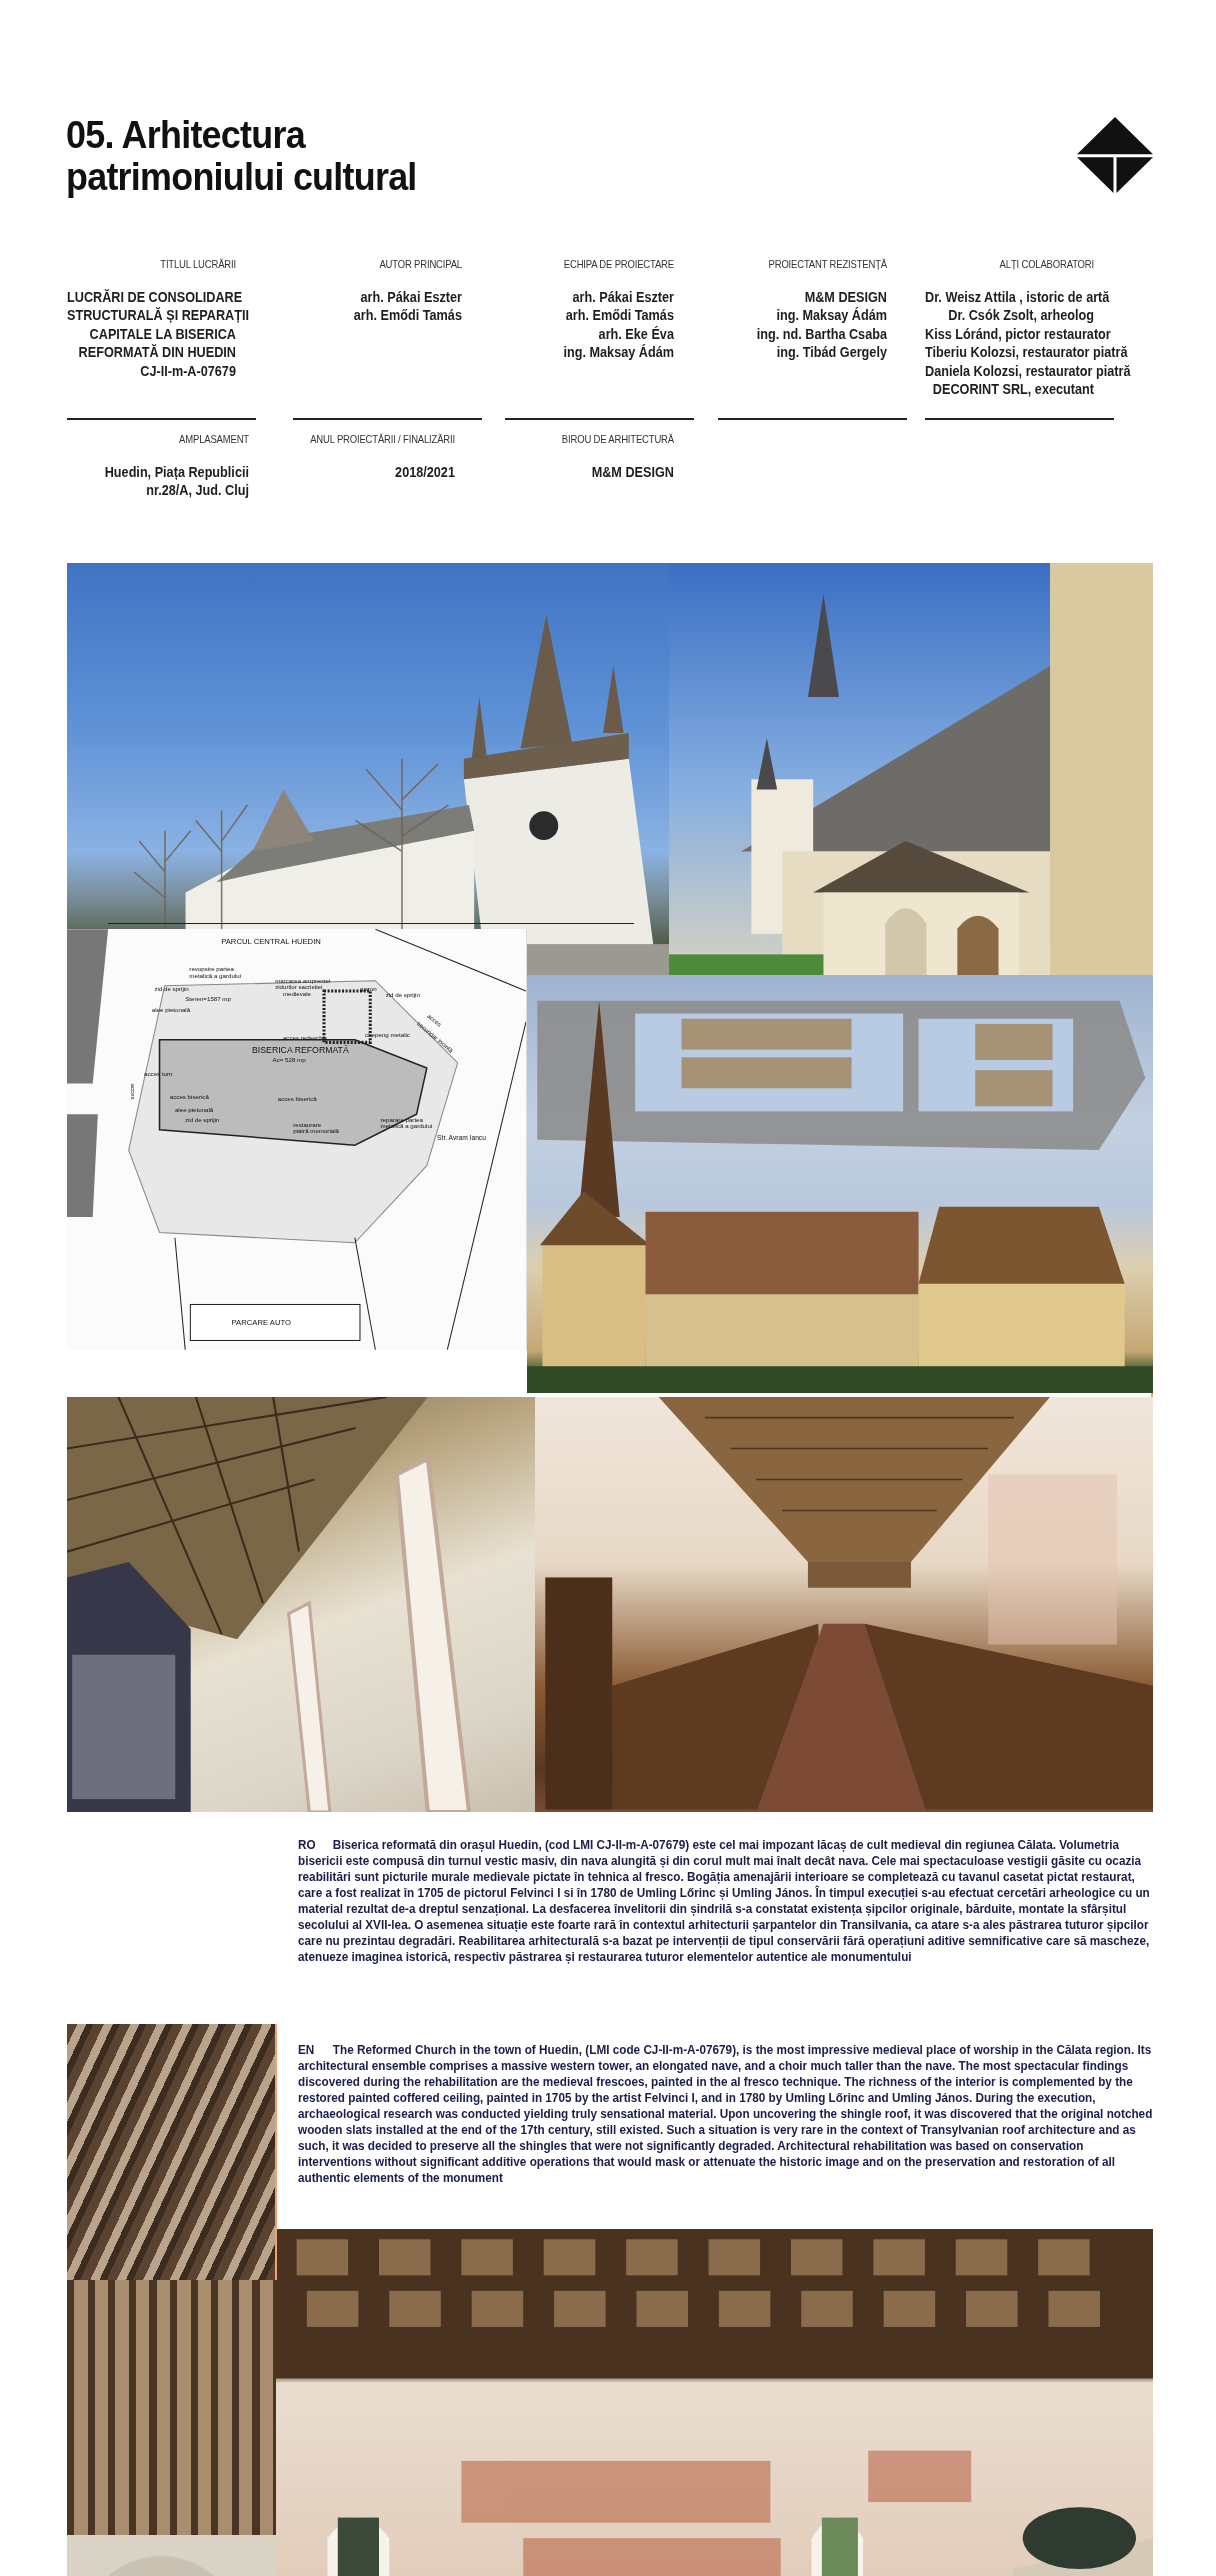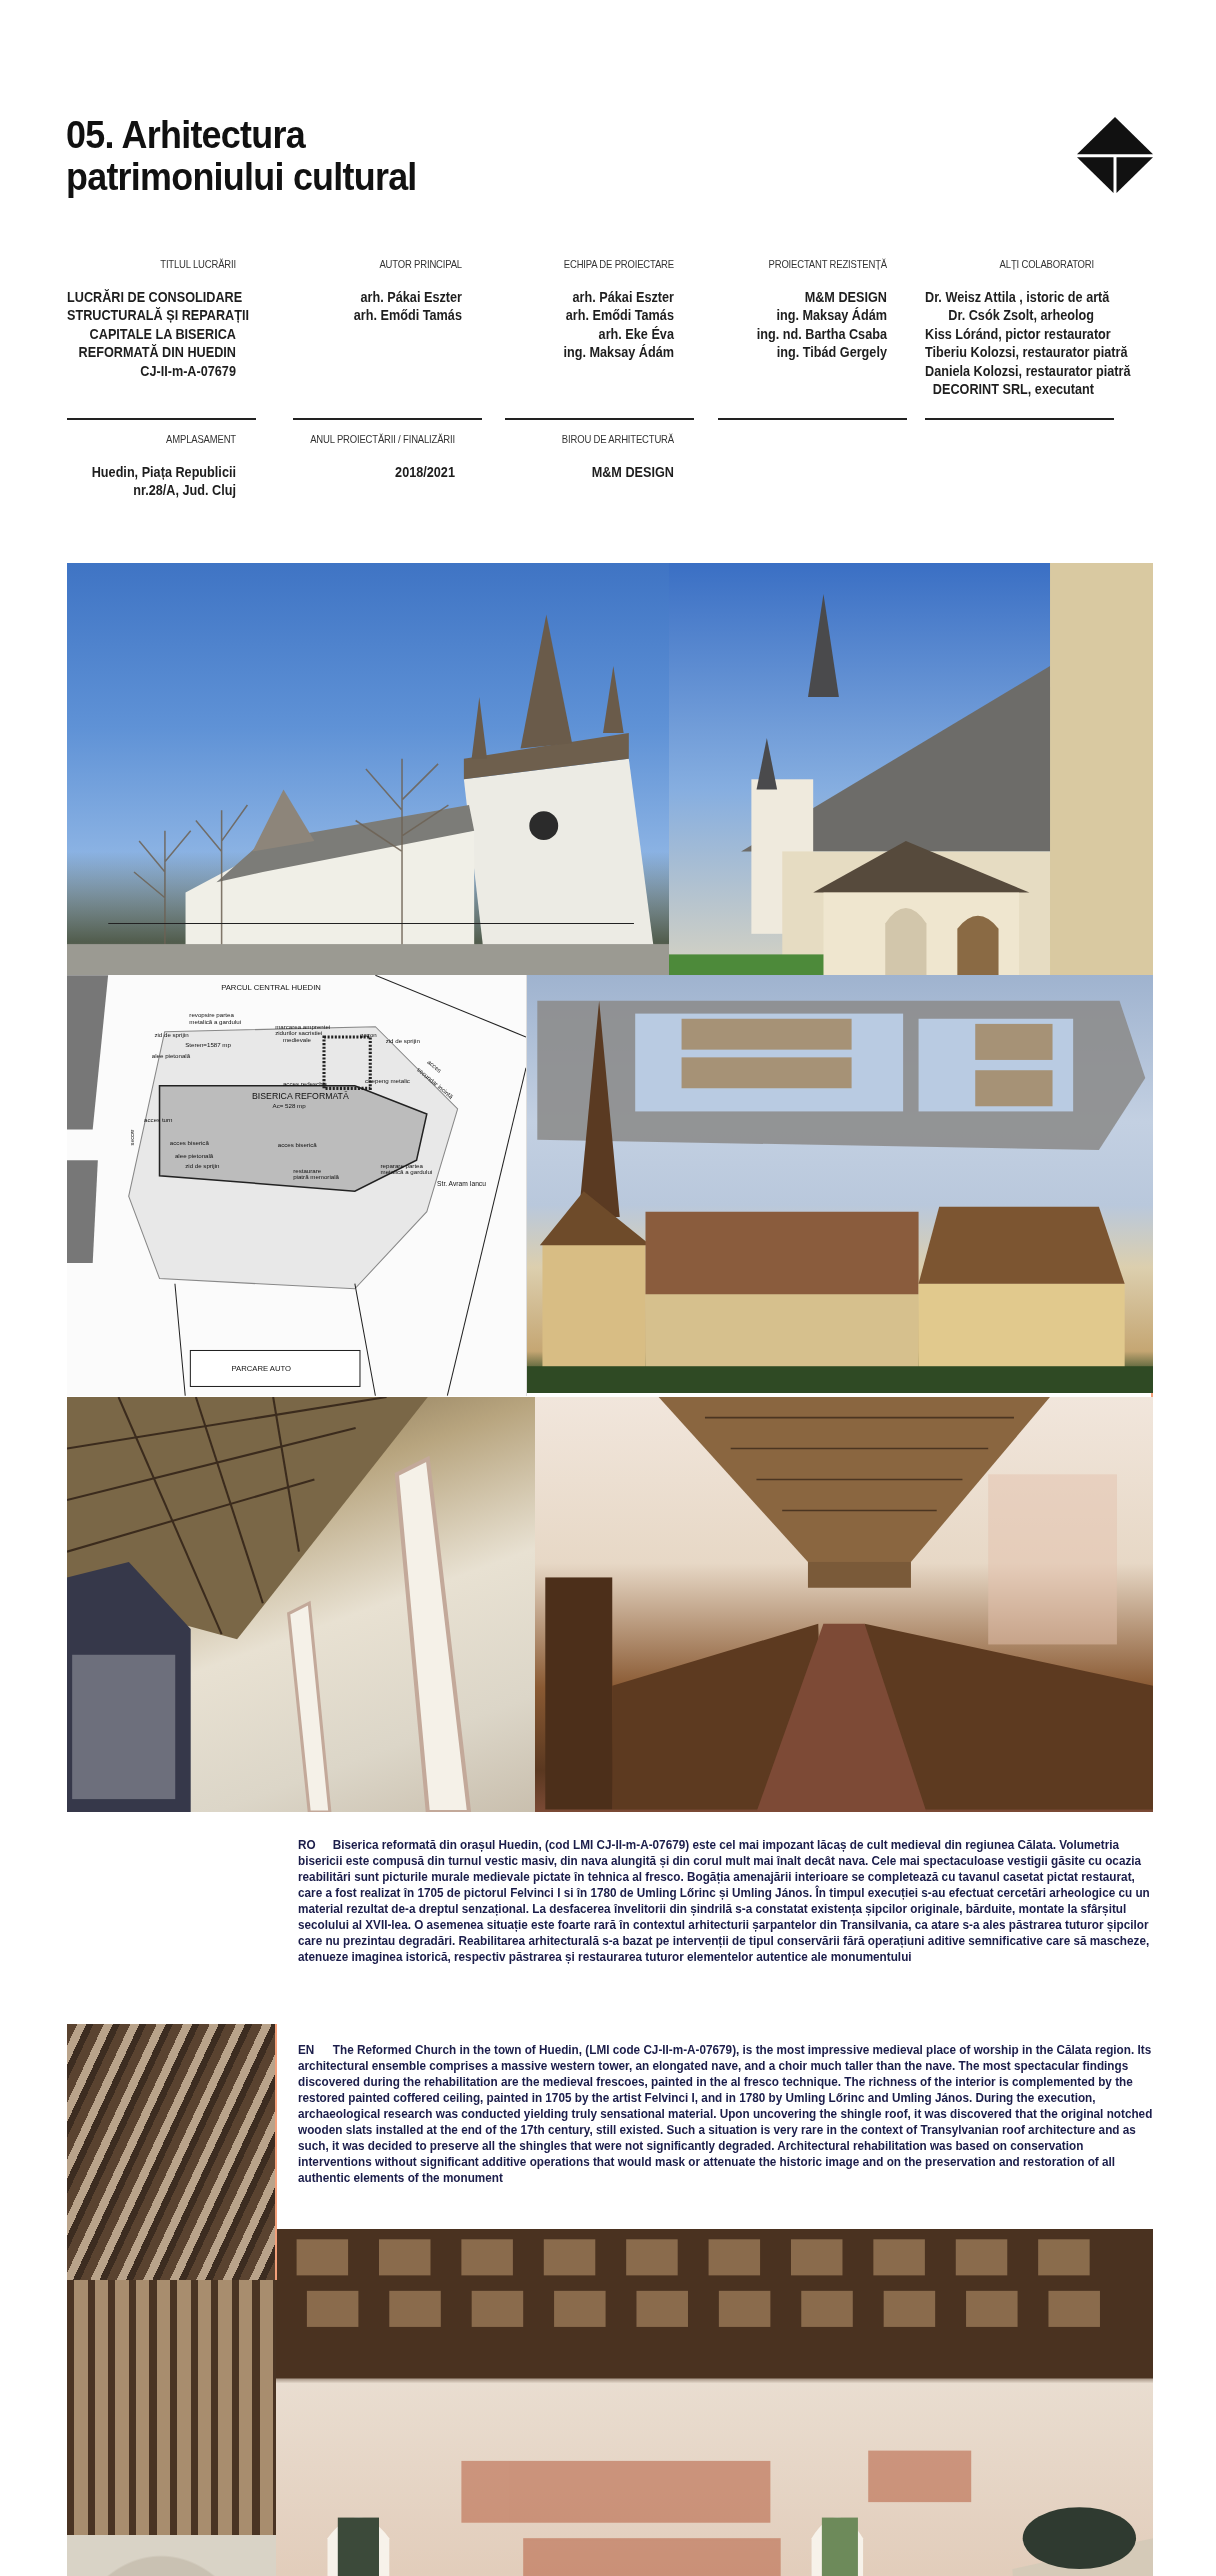--- a/index.html
+++ b/index.html
@@ -39,21 +39,21 @@
 
   
   #p-exterior-1 { left: 67px; top: 563px; width: 602px; height: 412px;
     background:
       linear-gradient(180deg, rgba(0,0,0,0) 70%, rgba(70,80,60,0.9) 92%, #8c8a80 100%),
       linear-gradient(180deg, #3f74c4 0%, #5f92d6 40%, #8db4e4 72%, #c9d9e8 100%); }
   #p-exterior-2 { left: 669px; top: 563px; width: 484px; height: 412px;
     background: linear-gradient(180deg, #3a6fc4 0%, #86aee0 55%, #d7d3c2 100%); }
 
   
-  #p-site-plan { left: 67px; top: 975px; width: 460px; height: 421px; background: #fbfbfb; border-right: 1px solid #ddd; }
+  #p-site-plan { left: 67px; top: 929px; width: 460px; height: 421px; background: #fbfbfb; border-right: 1px solid #ddd; }
   #p-elevation { left: 527px; top: 975px; width: 626px; height: 418px;
     background: linear-gradient(180deg, #9fb3cf 0%, #c3d0e2 35%, #b9c8dc 55%, #dccfae 70%, #c5a673 90%, #2f4a24 96%, #2f4a24 100%); }
 
   
   #p-interior-organ { left: 67px; top: 1397px; width: 468px; height: 415px;
     background: linear-gradient(160deg, #6d5a3d 0%, #b8a57f 30%, #e8e1d2 55%, #dcd6c8 80%, #c9bfae 100%); }
   #p-interior-nave { left: 535px; top: 1397px; width: 618px; height: 415px;
     background: linear-gradient(180deg, #f1e6dc 0%, #e7d8c6 40%, #8a5a33 70%, #5a3820 90%, #7b4a35 100%); }
 
   
@@ -145,21 +145,21 @@
         <div>Kiss Lóránd, pictor restaurator</div>
         <div>Tiberiu Kolozsi, restaurator piatră</div>
         <div>Daniela Kolozsi, restaurator piatră</div>
         <div>DECORINT SRL, executant</div>
       </div>
       <div class="info-rule"></div>
     </div>
   </div>
 
   <div class="info-row r2">
-    <div class="info-cell" style="left:0">
+    <div class="info-cell" style="left:13px">
       <div class="info-label">AMPLASAMENT</div>
       <div class="info-value">
         <div>Huedin, Piața Republicii</div>
         <div>nr.28/A, Jud. Cluj</div>
       </div>
     </div>
     <div class="info-cell" style="left:219px">
       <div class="info-label">ANUL PROIECTĂRII / FINALIZĂRII</div>
       <div class="info-value">
         <div>2018/2021</div>

